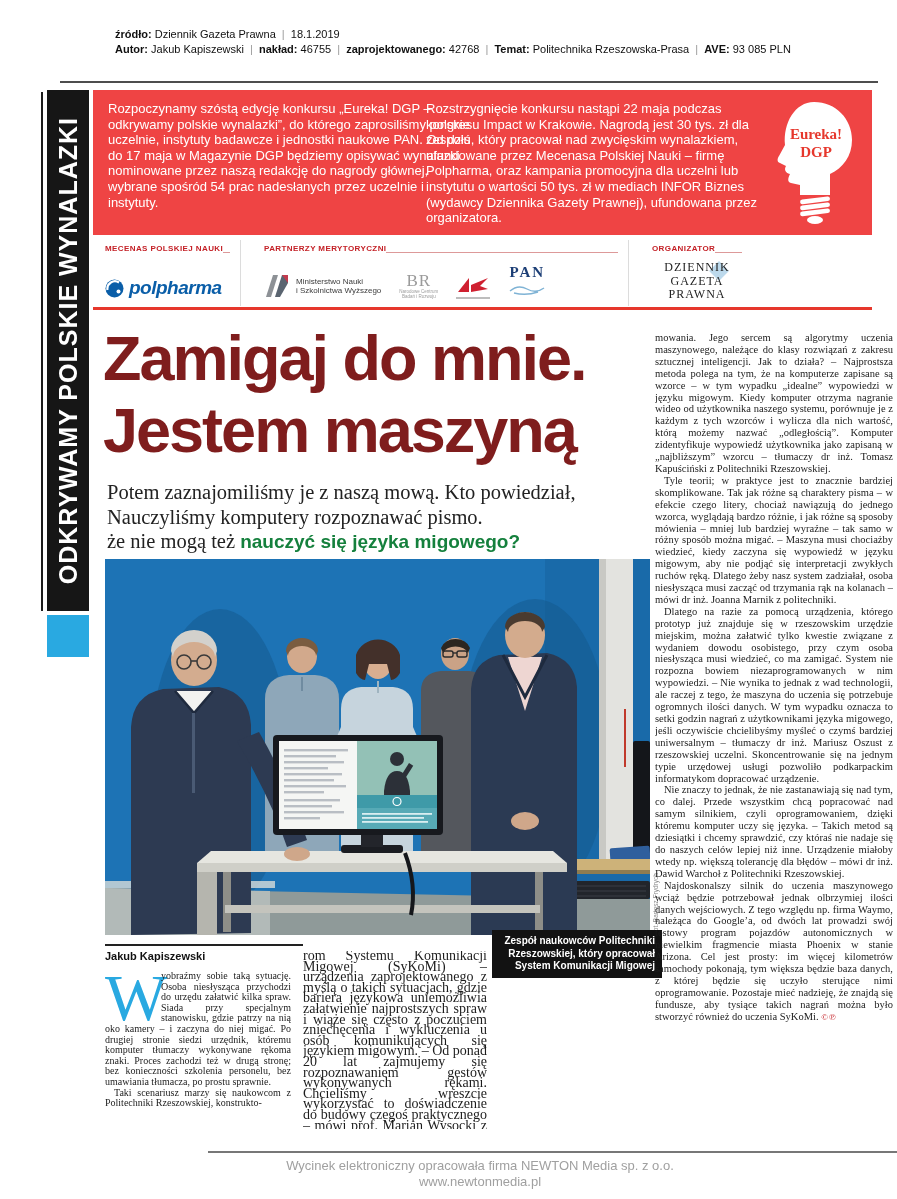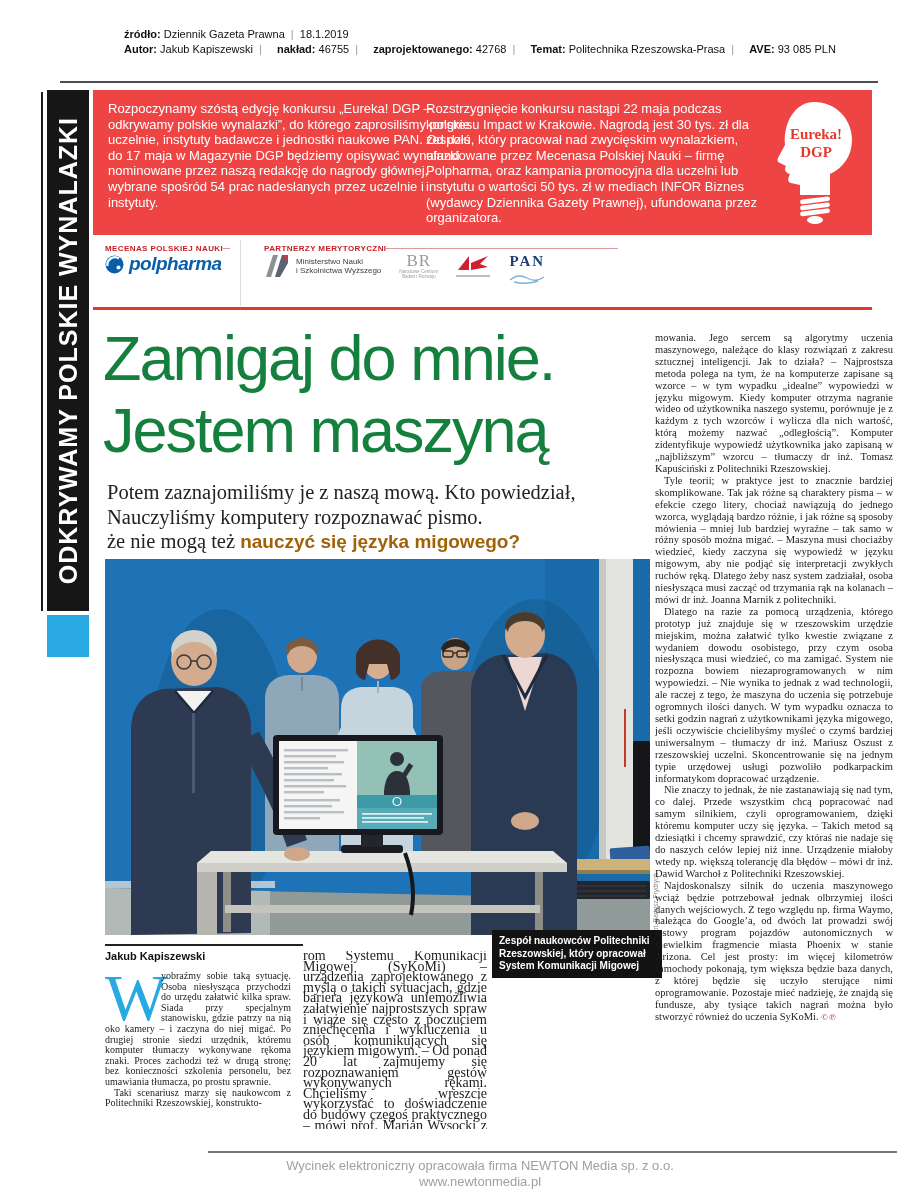--- a/index.html
+++ b/index.html
@@ -6,21 +6,21 @@
   html,body { background:#ffffff; }
   #page {
     position:relative; width:897px; height:1199px; margin:0 auto;
     background:#ffffff; overflow:hidden;
     font-family:"Liberation Sans", sans-serif; color:#1b1b1b;
   }
   .abs { position:absolute; }
 
   
   .meta { left:115px; top:27px; font-size:11px; line-height:15px; color:#111; }
-  .meta b { font-weight:bold;margin-left:9px; }
+  .meta b { font-weight:bold; }
   .meta .sep { color:#9a9a9a; padding:0 3px; }
   .header-rule { left:60px; top:81px; width:818px; height:2px; background:#4e4e4e; }
 
   
   .edge-line { left:41px; top:92px; width:2px; height:519px; background:#1c1c1c; }
   .vbar { left:47px; top:90px; width:42px; height:521px; background:#161616;
           display:flex; align-items:center; justify-content:center; }
   .vbar span {
     writing-mode:vertical-rl; transform:rotate(180deg);
     color:#fff; font-weight:bold; font-size:25px; letter-spacing:1px; white-space:nowrap;
@@ -32,24 +32,24 @@
   .banner-col { position:absolute; top:11px; color:#fff; font-size:13px; line-height:15.6px; }
   .banner-col.c1 { left:15px;  width:366px; }
   .banner-col.c2 { left:333px; width:344px; }
   .eureka { position:absolute; right:8px; top:9px; width:100px; height:128px; }
 
   
   .strip { left:93px; top:240px; width:779px; height:66px; display:flex; }
   .strip-sec { position:relative; height:100%; padding:4px 10px 0 12px; }
   .strip-sec + .strip-sec { border-left:1px solid #dcdcdc;padding-left:23px; }
   .s1 { width:147px; } .s2 { width:388px; } .s3 { width:120px; } .s4 { width:124px; }
-  .strip-label { display:flex; align-items:center; }
+  .strip-label { display:flex; align-items:flex-end; }
   .strip-label em { font-style:normal; font-weight:bold; font-size:8px; letter-spacing:.4px; color:#c42127; white-space:nowrap; }
   .strip-label i  { flex:1; height:1px; background:#d99; }
-  .strip-logos { display:flex; align-items:flex-start; height:46px; gap:18px; }
+  .strip-logos { display:flex; align-items:flex-end; height:46px; gap:18px; }
   .polpharma { display:flex; align-items:center; gap:5px; color:#0a5ea8;
                font-weight:bold; font-style:italic; font-size:19px; letter-spacing:-.5px; }
   .ministry { display:flex; align-items:center; gap:6px; }
   .ministry .txt { font-size:8px; line-height:9.5px; color:#3c3c3c; }
   .ncbr { text-align:center; color:#9b9b9b; }
   .ncbr .mark { font-family:"Liberation Serif", serif; font-size:17px; line-height:16px; letter-spacing:1px; }
   .ncbr .cap { font-size:4.5px; line-height:5px; }
   .redlogo { display:flex; flex-direction:column; align-items:center; gap:2px; }
   .redlogo .cap { width:34px; height:2px; background:#bdbdbd; }
   .pan { text-align:center; }
@@ -61,21 +61,21 @@
   .dgp-mark { position:relative; width:100%; text-align:center; margin-top:8px;
               font-family:"Liberation Serif", serif; font-size:12px; line-height:13.5px;
               letter-spacing:1px; color:#222; }
   .dgp-mark .diamond { position:absolute; right:16px; top:3px; width:14px; height:14px;
               background:#bcd9ec; transform:rotate(45deg); z-index:0; }
   .dgp-mark span { position:relative; z-index:1; display:block; }
   .red-rule { left:93px; top:307px; width:779px; height:3px; }
 
   
   .headline { left:103px; top:322px; width:560px;
-              font-size:63px; line-height:72px; font-weight:normal; letter-spacing:-2px; color:#15803d; }
+              font-size:63px; line-height:72px; font-weight:bold; letter-spacing:-2px; color:#7f1d1d; }
   .standfirst { left:107px; top:480px; width:545px;
                 font-family:"Liberation Serif", serif; font-size:20.5px; line-height:24.5px; color:#222; }
   .standfirst .hl { font-family:"Liberation Sans", sans-serif; font-weight:bold; font-size:19px; }
 
   
   .serif { font-family:"Liberation Serif", serif; color:#1c1c1c; text-align:justify; }
   .colA { left:105px; top:971px; width:186px; height:160px; overflow:hidden; font-size:10px; line-height:10.6px; }
   .colB { left:303px; top:951px; width:184px; height:178px; overflow:hidden; font-size:14px; line-height:10.6px; }
   .colC { left:655px; top:332px; width:238px; height:796px; overflow:hidden; font-size:10.5px; line-height:11.9px; }
   .indent { text-indent:9px; }
@@ -84,21 +84,21 @@
   .endmark { color:#c42127; font-size:9px; letter-spacing:1px; white-space:nowrap; }
 
   .byline-rule { left:105px; top:944px; width:198px; height:2px; background:#222; }
   .byline { left:105px; top:950px; font-size:11px; font-weight:bold; color:#111; }
 
   
   .photo { left:105px; top:559px; width:545px; height:376px; }
   .photo-credit { left:652px; top:933px; transform:rotate(-90deg); transform-origin:0 0;
                   font-size:6.5px; color:#8a8a8a; white-space:nowrap; }
   .caption { left:492px; top:930px; width:170px; background:#121212; color:#fff;
-             font-size:10px; font-weight:bold; line-height:12.5px; 
+             font-size:10px; font-weight:bold; line-height:12.5px; text-align:right;
              padding:5px 7px; }
 
   
   .footer-rule { left:208px; top:1151px; width:689px; height:2px; background:#777; }
   .footer { left:60px; top:1158px; width:840px; text-align:center;
             color:#a0a0a0; font-size:13px; line-height:16px; }
   .footer a { color:#a0a0a0; text-decoration:none; }
 </style>
 </head>
 <body>
@@ -204,33 +204,44 @@
         <div class="pan">
           <div class="mark">PAN</div>
           <svg width="38" height="12" viewBox="0 0 38 12" aria-hidden="true">
             <path d="M2,8 Q10,1 19,6 T36,5 M6,10 Q18,13 30,9" stroke="#7fb3d5" stroke-width="1.4" fill="none"></path>
           </svg>
         </div>
       </div>
     </div>
 
 
+    <div class="strip-sec s4">
+      <div class="strip-label">
+        <em>ORGANIZATOR</em>
+          <i></i>
+      </div>
+      <div class="dgp-mark">
+        <b class="diamond"></b>
+        <span>DZIENNIK</span>
+        <span>GAZETA PRAWNA</span>
+      </div>
+    </div>
   </div>
   <div class="abs red-rule" style="background:#e6372c"></div>
 
   <div class="abs headline">
     <div>Zamigaj do mnie.</div>
     <div>Jestem maszyną</div>
   </div>
 
   <div class="abs standfirst">
     <div>Potem zaznajomiliśmy je z naszą mową. Kto powiedział,</div>
     <div>Nauczyliśmy komputery rozpoznawać pismo.</div>
     <div>
-      <span>że nie mogą też </span><span class="hl" style="color:#a16207">nauczyć się języka migowego?</span>
+      <span>że nie mogą też </span><span class="hl" style="color:#15803d">nauczyć się języka migowego?</span>
     </div>
   </div>
 
   <svg class="abs photo" viewBox="0 0 545 376" aria-hidden="true">
     <rect width="545" height="376" fill="#1d73b5"></rect>
     <rect x="440" y="0" width="105" height="376" fill="#16609c" opacity="0.45"></rect>
     <ellipse cx="115" cy="200" rx="70" ry="150" fill="#14578c" opacity="0.5"></ellipse>
     <ellipse cx="430" cy="190" rx="75" ry="150" fill="#14578c" opacity="0.5"></ellipse>
 
     <rect x="0" y="322" width="170" height="7" fill="#d8dcd9" opacity="0.8"></rect>

